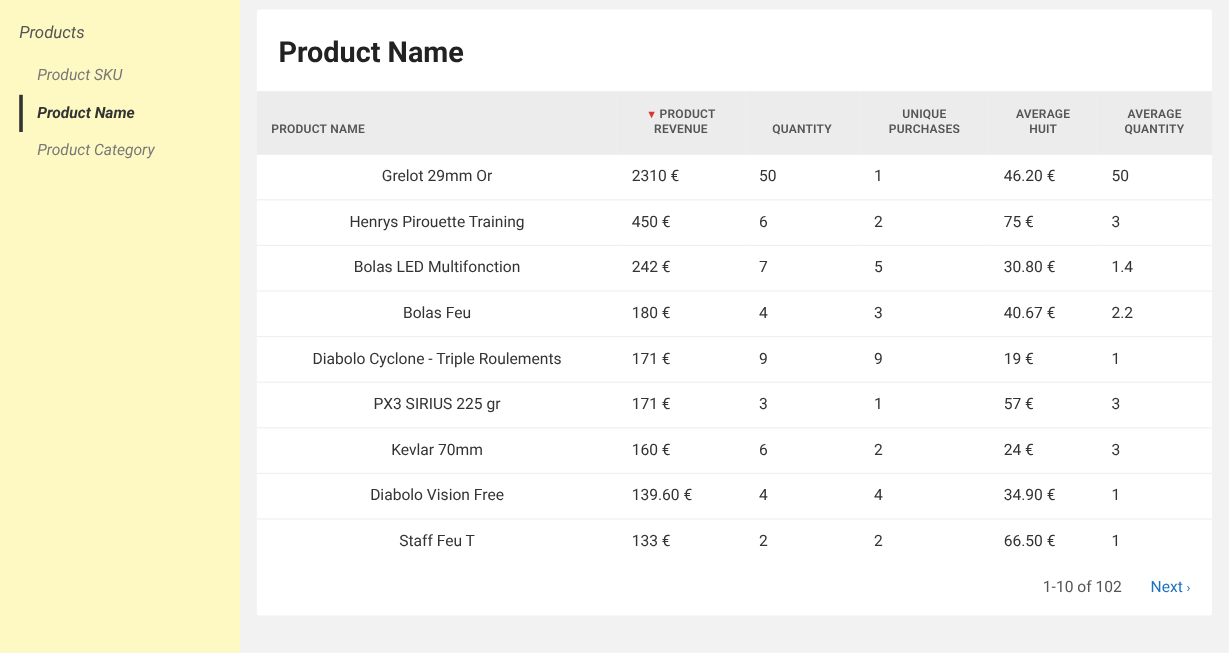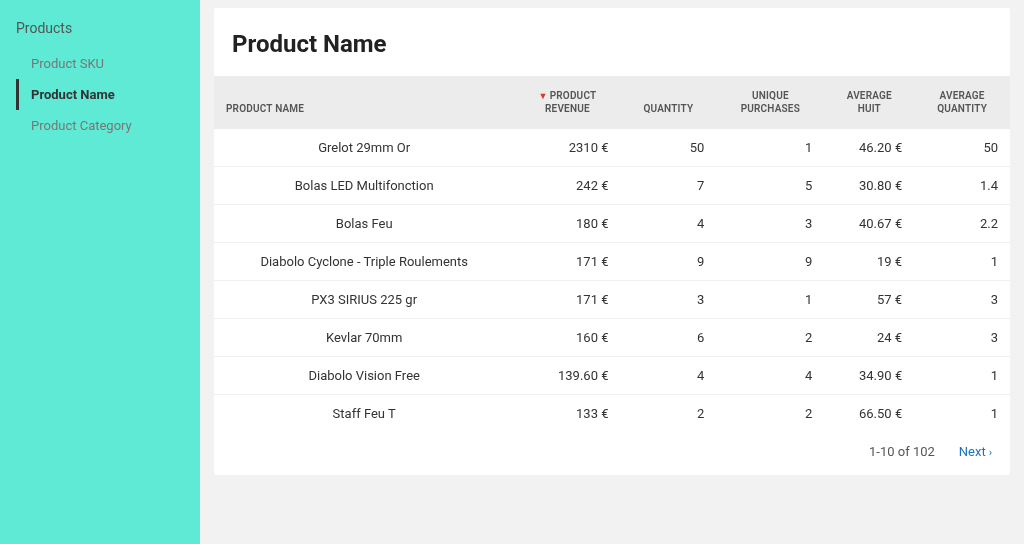--- a/index.html
+++ b/index.html
@@ -12,21 +12,22 @@
     height: 544px;
     overflow: hidden;
   }
   .layout {
     display: flex;
     height: 100%;
   }
   .sidebar {
     width: 200px;
     padding: 20px 0 0 16px;
-    background: #5eead4;
+    background: #fef9c3;
+    font-style: italic;
   }
   .sidebar-heading {
     font-size: 14px;
     color: #555;
     margin-bottom: 12px;
     padding-left: 0;
   }
   .sidebar-item {
     padding: 8px 0 8px 12px;
     font-size: 13px;
@@ -71,21 +72,20 @@
     vertical-align: bottom;
     line-height: 1.25;
   }
   thead th:first-child { text-align: left; }
   .sort-indicator {
     color: #d9372b;
     font-size: 9px;
     margin-right: 2px;
   }
   tbody td {
-    text-align: right;
     font-size: 13px;
     color: #333;
     padding: 11px 12px;
     border-bottom: 1px solid #f0f0f0;
   }
   tbody td:first-child { text-align: center; }
   tbody tr:last-child td { border-bottom: none; }
   .pager {
     display: flex;
     justify-content: flex-end;
@@ -137,20 +137,28 @@
         <tbody id="table-body">
             <tr>
               <td>Grelot 29mm Or</td>
               <td>2310 €</td>
               <td>50</td>
               <td>1</td>
               <td>46.20 €</td>
               <td>50</td>
             </tr>
             <tr>
+              <td>Henrys Pirouette Training</td>
+              <td>450 €</td>
+              <td>6</td>
+              <td>2</td>
+              <td>75 €</td>
+              <td>3</td>
+            </tr>
+            <tr>
               <td>Bolas LED Multifonction</td>
               <td>242 €</td>
               <td>7</td>
               <td>5</td>
               <td>30.80 €</td>
               <td>1.4</td>
             </tr>
             <tr>
               <td>Bolas Feu</td>
               <td>180 €</td>

